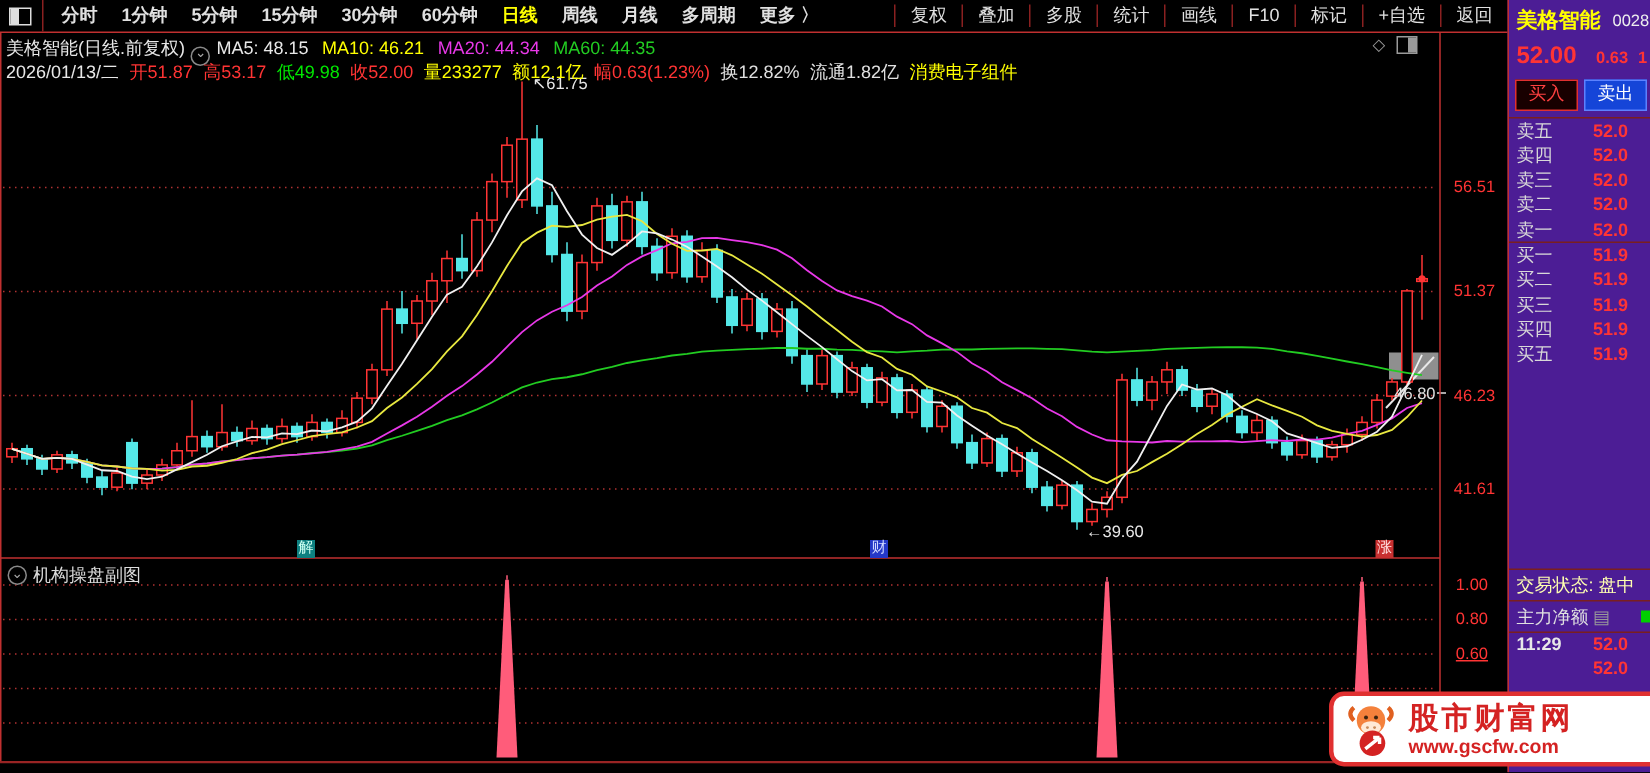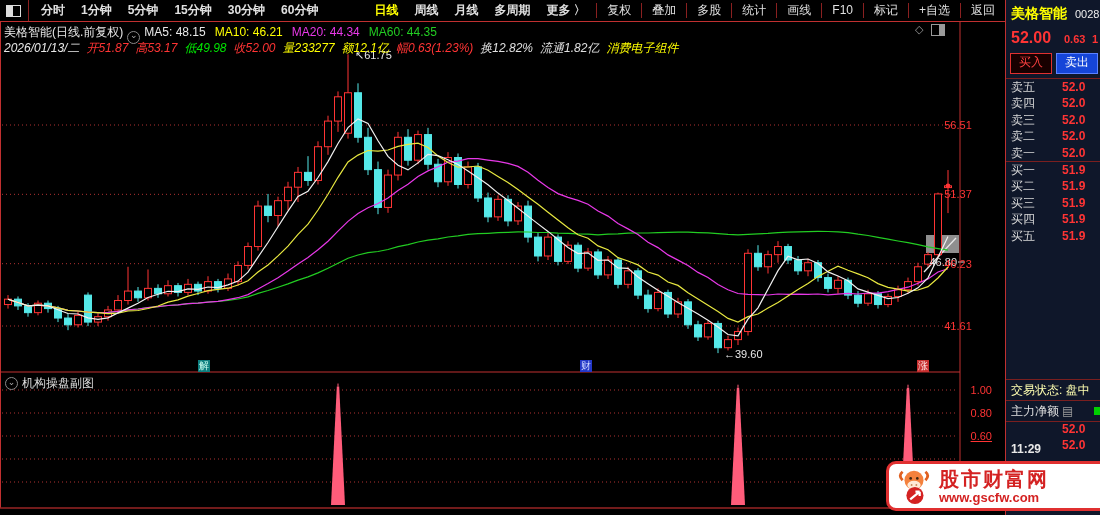--- a/index.html
+++ b/index.html
@@ -5,43 +5,43 @@
   html,body{margin:0;padding:0;background:#000;}
   #app{position:relative;width:1100px;height:515px;background:#000;overflow:hidden;
        font-family:"Liberation Sans","DejaVu Sans",sans-serif;cursor:default;}
   
   #toolbar{position:absolute;left:0;top:0;width:1005px;height:21px;background:#000;
            border-bottom:1px solid #c03030;display:flex;align-items:center;font-size:12px;color:#e0e0e0;}
   #win-icon{width:13px;height:10px;margin:0 7px 0 6px;border:1px solid #ddd;
             background:linear-gradient(90deg,#ddd 0 45%,transparent 45%);}
   #toolbar .tsep{width:1px;height:21px;background:#8a2020;margin-right:4px;}
   .tb-item{padding:0 8px;white-space:nowrap;font-weight:bold;}
-  .tb-item.active{color:#ffff00;margin-left:40px;}
+  .tb-item.active{color:#ffff00;}
   #action-buttons{margin-left:auto;display:flex;height:21px;align-items:center;}
   .tb-act{padding:0 10px;border-left:1px solid #8a2020;height:15px;line-height:15px;white-space:nowrap;}
   
   #title-line{position:absolute;left:4px;top:24px;font-size:12px;color:#e8e8e8;white-space:nowrap;z-index:5;}
   #info-line{position:absolute;left:4px;top:40px;font-size:12px;color:#e8e8e8;white-space:nowrap;z-index:5;}
   .circle-chevron{display:inline-flex;width:11px;height:11px;border-radius:50%;border:1px solid #8a8a8a;
                   color:#aaa;align-items:center;justify-content:center;vertical-align:-2px;margin:0 4px;position:relative;}
   .circle-chevron::after{content:"\2304";font-size:9px;line-height:5px;margin-top:-3px;}
   .ma-lab{margin-right:9px;font-weight:bold;}
-  .inf{margin-right:7px;font-style:italic;}
+  .inf{margin-right:7px;}
   #corner-icons{position:absolute;left:915px;top:23px;z-index:5;color:#9a9a9a;font-size:11px;display:flex;gap:8px;align-items:center;}
   #diamond-ic::before{content:"\25C7";}
   #split-ic{width:12px;height:10px;border:1px solid #9a9a9a;background:linear-gradient(90deg,transparent 0 55%,#9a9a9a 55%);}
   
-  .ax-main{position:absolute;left:938px;width:40px;font-size:11px;color:#ff3434;text-align:center;z-index:4;}
+  .ax-main{position:absolute;left:963px;width:40px;font-size:11px;color:#ff3434;text-align:center;z-index:4;}
   .ax-sub{position:absolute;left:958px;width:34px;font-size:11px;color:#ff3434;text-align:right;z-index:4;}
   
   .mk{position:absolute;top:360px;width:12px;height:12px;font-size:10px;line-height:12px;text-align:center;z-index:6;}
   
   #sub-label{position:absolute;left:5px;top:375px;font-size:12px;color:#dcdcdc;z-index:6;display:flex;align-items:center;}
   
-  #right-panel{position:absolute;left:1005px;top:0;width:95px;height:515px;background:#0f172a;
+  #right-panel{position:absolute;left:1005px;top:0;width:95px;height:515px;background:#4c1d95;
                border-left:1px solid #c03030;overflow:hidden;font-size:12px;color:#d8d8d8;z-index:7;}
   #rp-name{position:absolute;left:5px;top:5px;color:#ffff00;font-size:14px;font-weight:bold;white-space:nowrap;}
   #rp-code{position:absolute;left:69px;top:8px;color:#eee;font-size:11px;white-space:nowrap;}
   #rp-last{position:absolute;left:5px;top:29px;color:#ff3434;font-size:16px;font-weight:bold;}
   #rp-chg{position:absolute;left:58px;top:33px;color:#ff3434;font-size:11px;font-weight:bold;}
   #rp-pct{position:absolute;left:86px;top:33px;color:#ff3434;font-size:11px;font-weight:bold;}
   #rp-buy{position:absolute;left:4px;top:53px;width:40px;height:19px;background:#180000;border:1px solid #e03030;
           color:#ff4040;font-size:12px;line-height:17px;text-align:center;}
   #rp-sell{position:absolute;left:50px;top:53px;width:40px;height:19px;background:#1545d8;border:1px solid #5c82ff;
            color:#fff;font-size:12px;line-height:17px;text-align:center;}
@@ -53,21 +53,21 @@
   .rp-row2 .lb{position:absolute;left:5px;}
   .rp-row2 .vl{position:absolute;left:56px;font-weight:bold;}
   #rp-status{position:absolute;left:0;top:379px;width:95px;height:20px;line-height:20px;border-top:1px solid #7a1f1f;
              color:#ffffb0;padding-left:5px;white-space:nowrap;}
   #rp-mainnet{position:absolute;left:0;top:400px;width:95px;height:20px;line-height:20px;border-top:1px solid #7a1f1f;
               color:#e0e0e0;padding-left:5px;white-space:nowrap;}
   #rp-mainnet .list-icon{color:#9a9a9a;margin-left:3px;}
   #rp-mainnet .green-bar{position:absolute;right:-2px;top:6px;width:14px;height:8px;background:#00d000;}
   #rp-ticks{position:absolute;left:0;top:421px;width:95px;border-top:1px solid #7a1f1f;}
   .tick-row{position:relative;height:15.5px;line-height:15.5px;}
-  .tick-row .tm{position:absolute;left:5px;color:#e8e8e8;font-weight:bold;margin-top:20px;}
+  .tick-row .tm{position:absolute;left:5px;color:#e8e8e8;font-weight:bold;}
   .tick-row .pr{position:absolute;left:56px;color:#ff3434;font-weight:bold;}
   
   #logo{position:absolute;left:886px;top:461px;width:206px;height:44px;background:#fff;border:3px solid #e03030;
         border-radius:10px;display:flex;align-items:center;padding:0 6px;gap:6px;z-index:20;}
   #logo-text{display:flex;flex-direction:column;line-height:1;}
   #logo-name{color:#d42222;font-size:20px;font-weight:bold;letter-spacing:2px;}
   #logo-url{color:#d42222;font-size:13px;font-weight:bold;margin-top:2px;}
   svg{position:absolute;left:0;top:0;z-index:2;}
 </style>
 </head>

